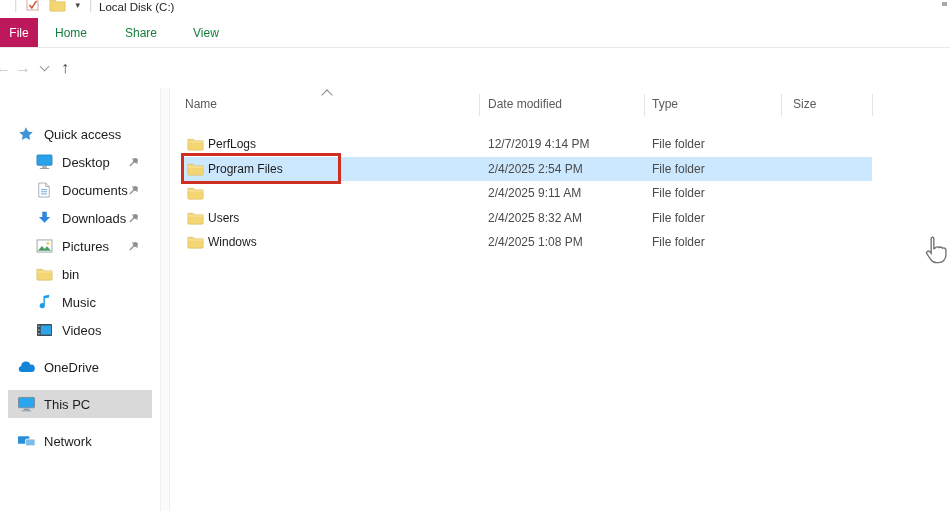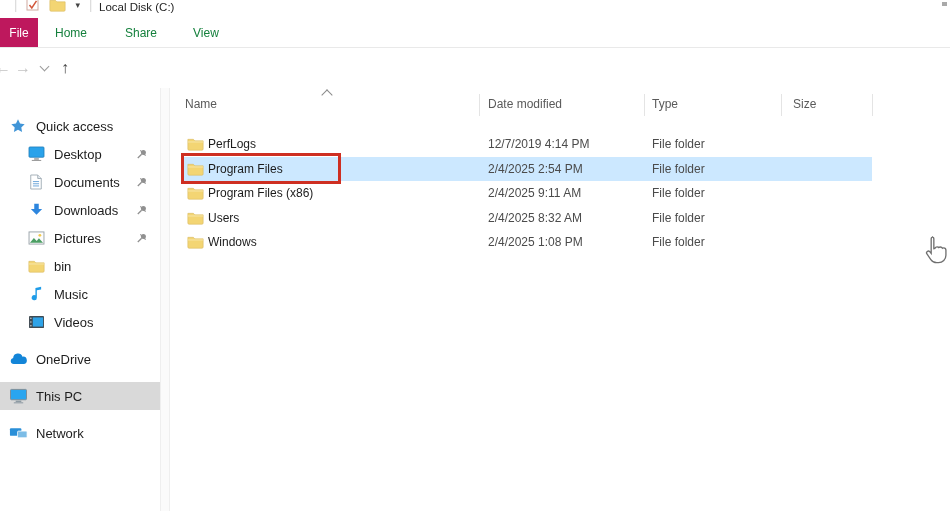--- a/index.html
+++ b/index.html
@@ -39,21 +39,21 @@
              box-sizing:border-box;display:flex;align-items:center;gap:9px;padding-left:13px;background:#fff;}
   .searchbox input{border:none;outline:none;font-family:"Liberation Sans",sans-serif;font-size:12px;
                    color:#555;width:120px;background:transparent;}
   .searchbox input::placeholder{color:#6e6e6e;opacity:1;}
 
   
   .main{position:absolute;top:88px;left:0;right:0;bottom:0;background:#fff;}
   .sidebar{position:absolute;left:0;top:0;width:160px;bottom:0;padding-top:24px;box-sizing:border-box;}
   .sidebar-sep{position:absolute;left:160px;top:0;bottom:0;width:8px;background:#fbfbfb;
                border-left:1px solid #efefef;border-right:1px solid #efefef;}
-  .sb-group{margin:0;}
+  .sb-group{margin:8px;}
   .sb-group + .sb-group{margin-top:9px;}
   .sb-item{height:28px;display:flex;align-items:center;font-size:13px;color:#1d1d1d;position:relative;cursor:default;}
   .sb-item.lvl0{padding-left:8px;}
   .sb-item.lvl1{padding-left:26px;}
   .sb-item.selected{background:#d9d9d9;}
   .sb-icon{width:20px;height:18px;margin-right:8px;display:flex;align-items:center;justify-content:center;flex:0 0 20px;}
   .sb-icon svg{display:block;}
   .sb-pin{position:absolute;right:12px;top:8px;width:12px;height:12px;}
 
   
@@ -333,21 +333,20 @@
             <span class="cell c-type">File folder</span>
             <span class="cell c-size"></span>
           </div>
           <div class="frow">
             <span class="cell c-icon">
               <svg width="17" height="14" viewBox="0 0 20 16">
                 <path d="M1 2.5h6.5l1.8 1.8H19V14a1.3 1.3 0 0 1-1.3 1.3H2.3A1.3 1.3 0 0 1 1 14z" fill="#f3d573" stroke="#d9b960" stroke-width="0.7"></path>
                 <path d="M1 5.6h18" stroke="#faeab3" stroke-width="1"></path>
               </svg>
             </span>
-            <span class="cell c-name">Program Files (x86)</span>
             <span class="cell c-date">2/4/2025 9:11 AM</span>
             <span class="cell c-type">File folder</span>
             <span class="cell c-size"></span>
           </div>
           <div class="frow">
             <span class="cell c-icon">
               <svg width="17" height="14" viewBox="0 0 20 16">
                 <path d="M1 2.5h6.5l1.8 1.8H19V14a1.3 1.3 0 0 1-1.3 1.3H2.3A1.3 1.3 0 0 1 1 14z" fill="#f3d573" stroke="#d9b960" stroke-width="0.7"></path>
                 <path d="M1 5.6h18" stroke="#faeab3" stroke-width="1"></path>
               </svg>

